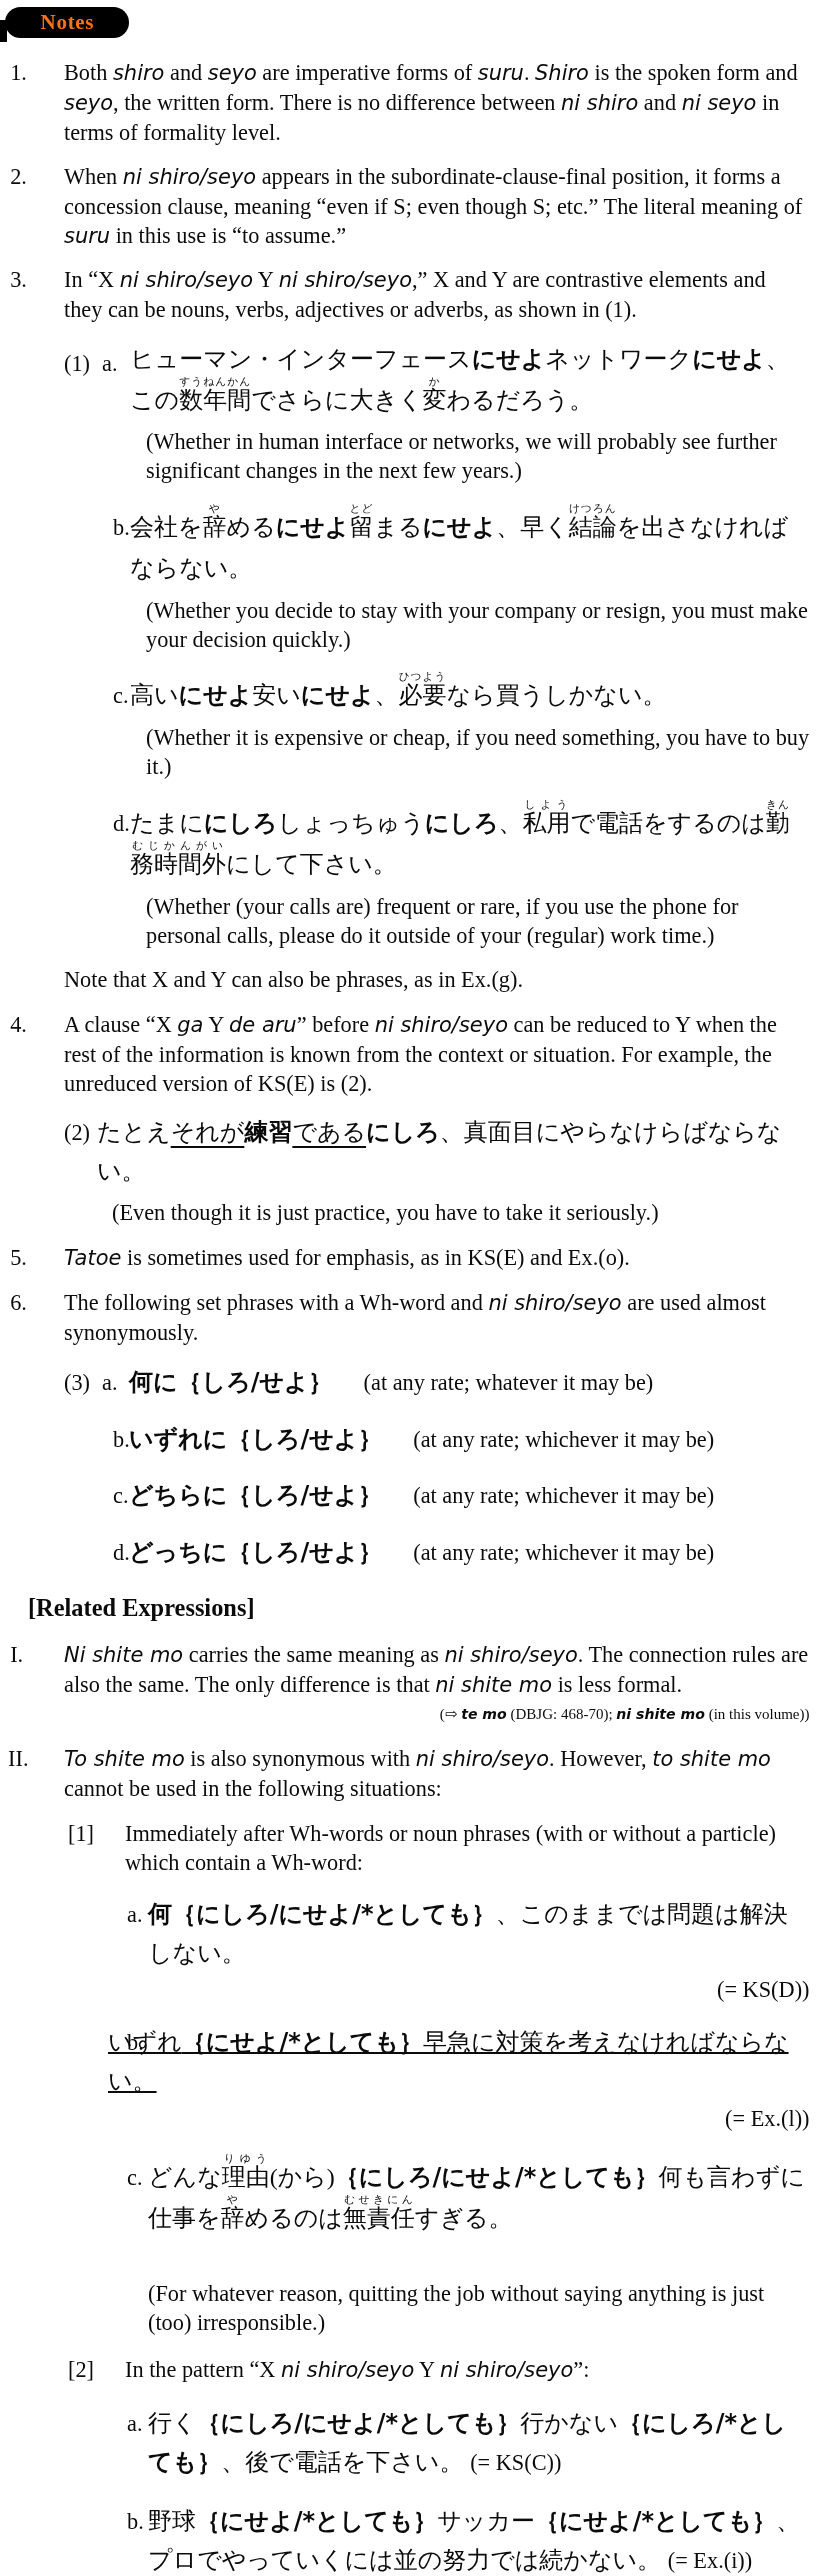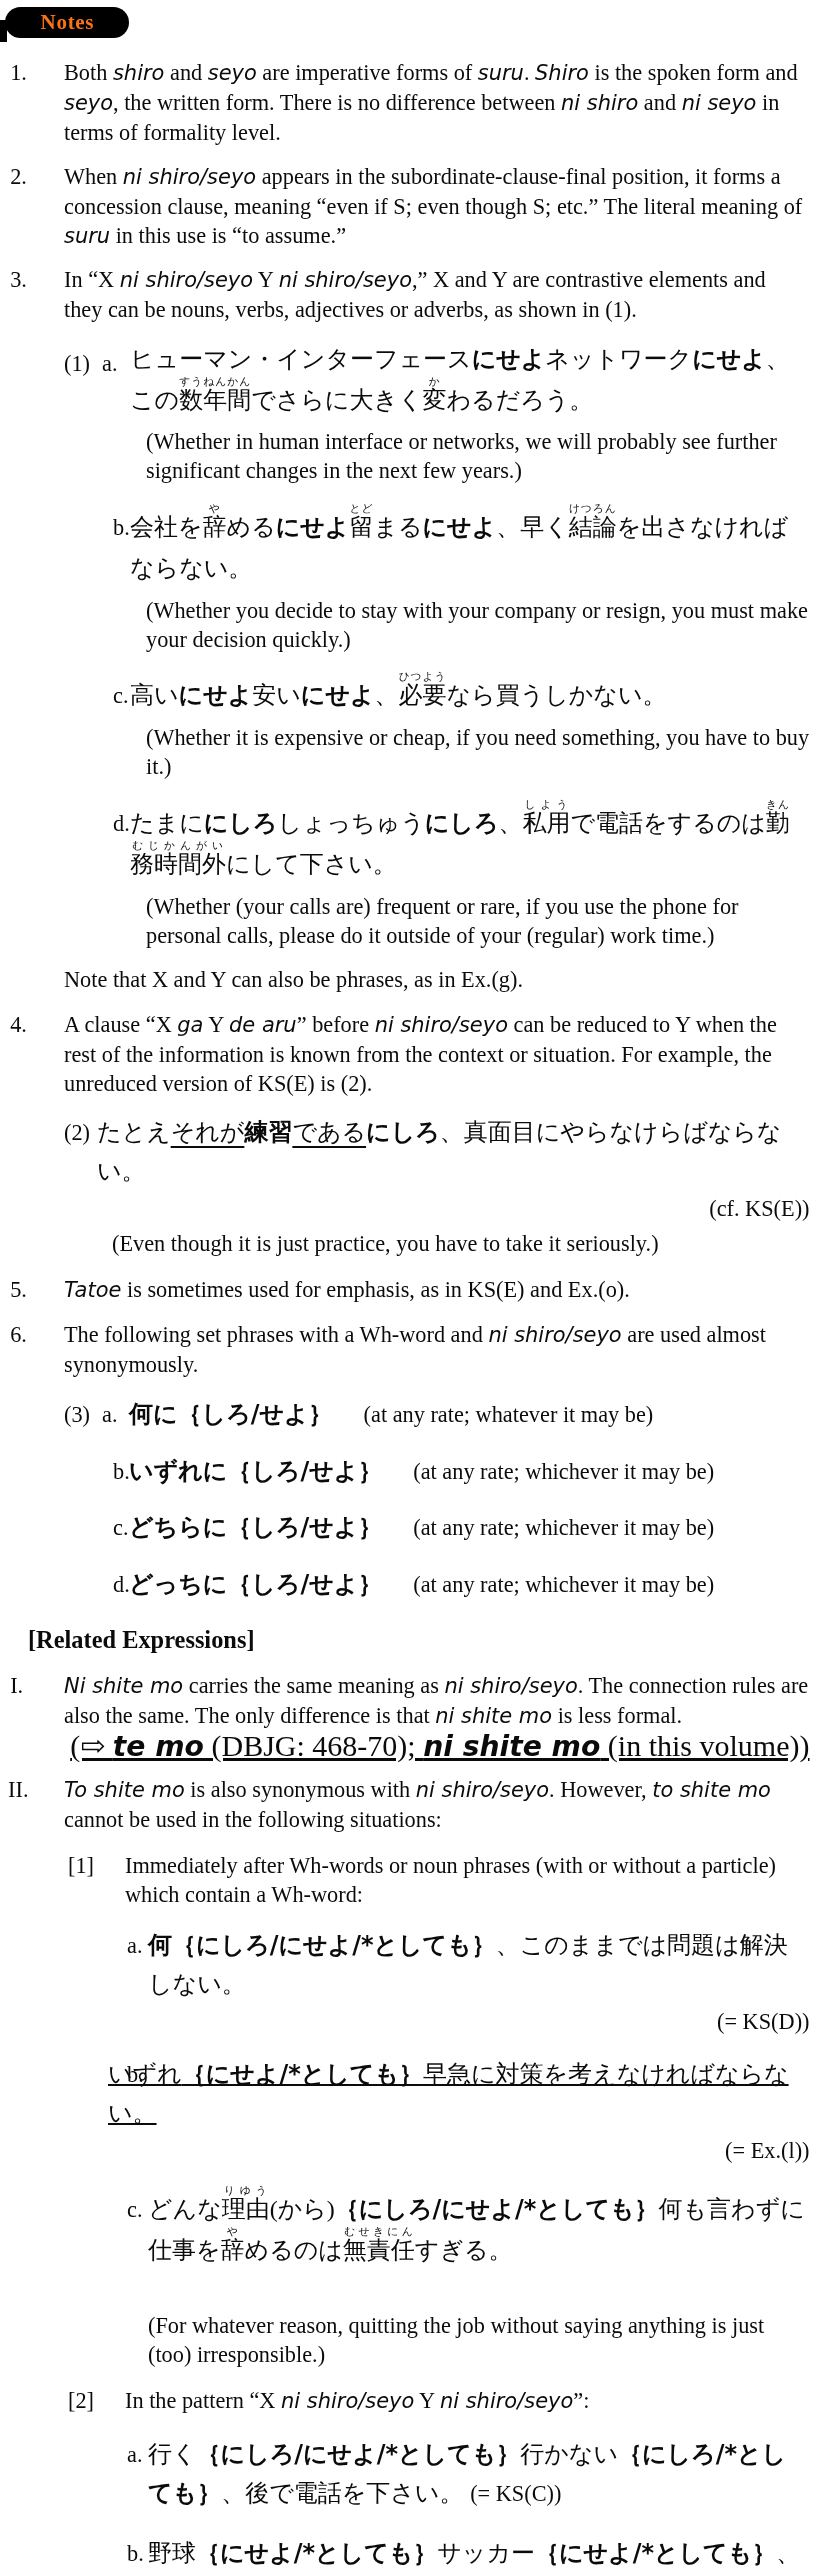--- a/index.html
+++ b/index.html
@@ -23,21 +23,21 @@
     font-family:"Liberation Serif","DejaVu Serif",serif;}
   .jp-block .marker{line-height:39px;}
   .jp-block.hasruby .marker{line-height:50px;}
   .text{display:block;}
   .rom{font-family:"DejaVu Sans","Liberation Sans",sans-serif;font-style:italic;font-size:0.94em;}
   .romb{font-family:"DejaVu Sans","Liberation Sans",sans-serif;font-style:italic;font-weight:700;font-size:0.94em;}
   .jb{font-family:"DejaVu Sans","Liberation Sans",sans-serif;font-weight:700;}
   .ul{text-decoration:underline;text-decoration-thickness:2px;text-underline-offset:6.1px;}
   .tag{font-family:"Liberation Serif","DejaVu Serif",serif;font-weight:400;font-size:22.3px;margin-left:6.8px;}
   .inline-en{font-size:22.3px;margin-left:31px;font-family:"Liberation Serif","DejaVu Serif",serif;}
-  .ref{float:right;font-size:30px;text-decoration:underline;}
+  .ref{float:right;font-size:15px;}
   .rightline{font-size:22.3px;line-height:29px;text-align:right;margin-top:2.7px;}
   .trans{font-size:22.3px;line-height:29px;margin-top:6.8px;}
   ruby{ruby-position:over;-webkit-ruby-position:before;}
   rt{font-size:10.8px;font-family:"DejaVu Sans","Liberation Sans",sans-serif;letter-spacing:0.7px;}
   .re-heading{font-size:24.4px;font-weight:700;padding-left:6.8px;line-height:31px;
     font-family:"Liberation Serif","DejaVu Serif",serif;}
 </style>
 </head>
 <body>
 
@@ -84,21 +84,20 @@
     <div class="block en-block" style="margin-top: 15px;">
       <div class="text" style="padding-left: 64px;"><span>Note that X and Y can also be phrases, as in Ex.(g).</span></div>
     </div>
     <div class="block en-block" style="margin-top: 16.3px;">
       <span class="marker" style="left: 10.2px;">4.</span>
       <div class="text" style="padding-left: 64px;"><span>A clause “X </span><span class="rom">ga</span><span> Y </span><span class="rom">de aru</span><span>” before </span><span class="rom">ni shiro/seyo</span><span> can be reduced to Y when the rest of the information is known from the context or situation. For example, the unreduced version of KS(E) is (2).</span></div>
     </div>
     <div class="block jp-block" style="margin-top: 15px;">
       <span class="marker" style="left: 64px;">(2)</span>
       <div class="text" style="padding-left: 97px;"><span>たとえ</span><span class="ul">それが</span><span class="jb">練習</span><span class="ul">である</span><span class="jb">にしろ</span><span>、真面目にやらなけらばならない。</span></div>
-      <div class="rightline">(cf. KS(E))</div>
       <div class="trans" style="padding-left: 112px;">(Even though it is just practice, you have to take it seriously.)</div>
     </div>
     <div class="block en-block" style="margin-top: 16.3px;">
       <span class="marker" style="left: 10.2px;">5.</span>
       <div class="text" style="padding-left: 64px; margin-top: 8px;"><span class="rom">Tatoe</span><span> is sometimes used for emphasis, as in KS(E) and Ex.(o).</span></div>
     </div>
     <div class="block en-block" style="margin-top: 15px;">
       <span class="marker" style="left: 10.2px;">6.</span>
       <div class="text" style="padding-left: 64px;"><span>The following set phrases with a Wh-word and </span><span class="rom">ni shiro/seyo</span><span> are used almost synonymously.</span></div>
     </div>

